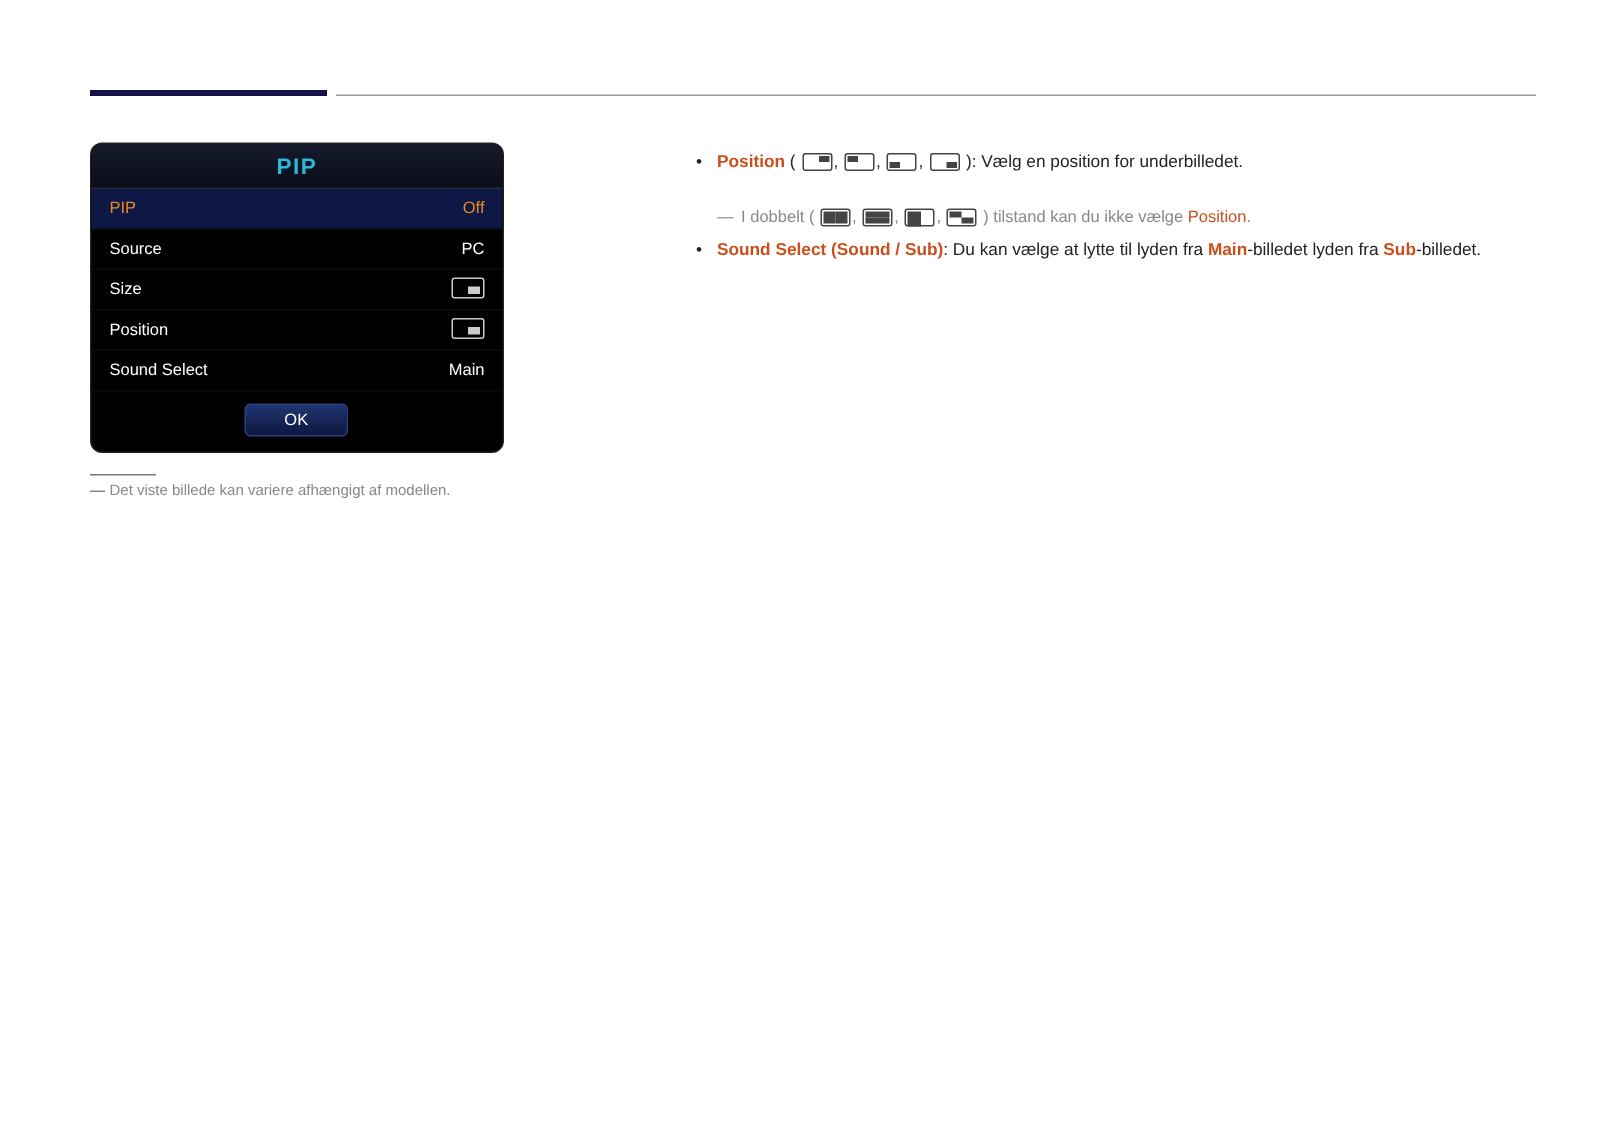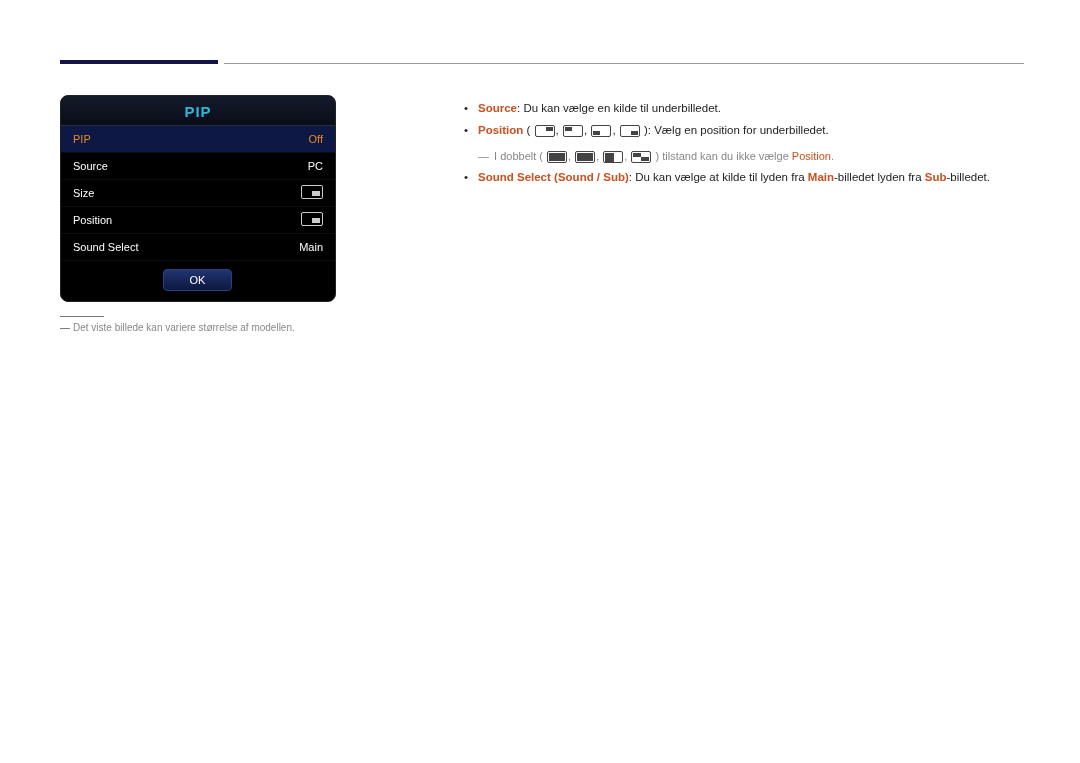--- a/index.html
+++ b/index.html
@@ -123,21 +123,21 @@
     position: absolute;
     left: 0;
     color: #222;
   }
   .accent { color: #c9501e; font-weight: bold; }
   .accent-normal { color: #c9501e; }
   .note-line {
     margin-left: 14px;
     color: #888;
     font-size: 11px;
-    margin-top: 8px;
+    margin-top: 20px;
     margin-bottom: 5px;
   }
   .note-line .dash2 { margin-right: 2px; }
   .icon-box {
     display: inline-block;
     width: 20px;
     height: 12px;
     border: 1px solid #444;
     border-radius: 2px;
     vertical-align: middle;
@@ -204,28 +204,25 @@
     <span class="label">Sound Select</span>
     <span class="value">Main</span>
   </div>
   <div class="ok-row">
     <button class="ok-btn">OK</button>
   </div>
 </div>
 
 <div class="footnote-rule"></div>
 <div class="footnote">
-  <span class="dash">―</span><span>Det viste billede kan variere størrelse af modellen.</span>
+  <span class="dash">―</span><span>Det viste billede kan variere afhængigt af modellen.</span>
 </div>
 
 <div class="desc">
   <ul>
-    <li>
-      <span class="accent">Source</span><span>: Du kan vælge en kilde til underbilledet.</span>
-    </li>
     <li>
       <span class="accent">Position</span>
       (
       <span class="icon-box pos-tr"><span class="sub"></span></span>,
       <span class="icon-box pos-tl"><span class="sub"></span></span>,
       <span class="icon-box pos-bl"><span class="sub"></span></span>,
       <span class="icon-box pos-br"><span class="sub"></span></span>
       )<span>: Vælg en position for underbilledet.</span>
     </li>
   </ul>
@@ -234,16 +231,16 @@
     <span>I dobbelt (</span>
     <span class="icon-box sz-vsplit"></span>,
     <span class="icon-box sz-hsplit"></span>,
     <span class="icon-box sz-left"><span class="sub"></span></span>,
     <span class="icon-box sz-diag"></span>
     <span>) tilstand kan du ikke vælge </span><span class="accent-normal">Position</span><span>.</span>
   </div>
   <ul>
     <li>
       <span class="accent">Sound Select</span>
-      <span class="accent"> (</span><span class="accent">Sound / Sub</span><span class="accent">)</span><span>: Du kan vælge at kilde til lyden fra </span><span class="accent">Main</span><span>-billedet lyden fra </span><span class="accent">Sub</span><span>-billedet.</span>
+      <span class="accent"> (</span><span class="accent">Sound / Sub</span><span class="accent">)</span><span>: Du kan vælge at lytte til lyden fra </span><span class="accent">Main</span><span>-billedet lyden fra </span><span class="accent">Sub</span><span>-billedet.</span>
     </li>
   </ul>
 </div>
 
 </body></html>

